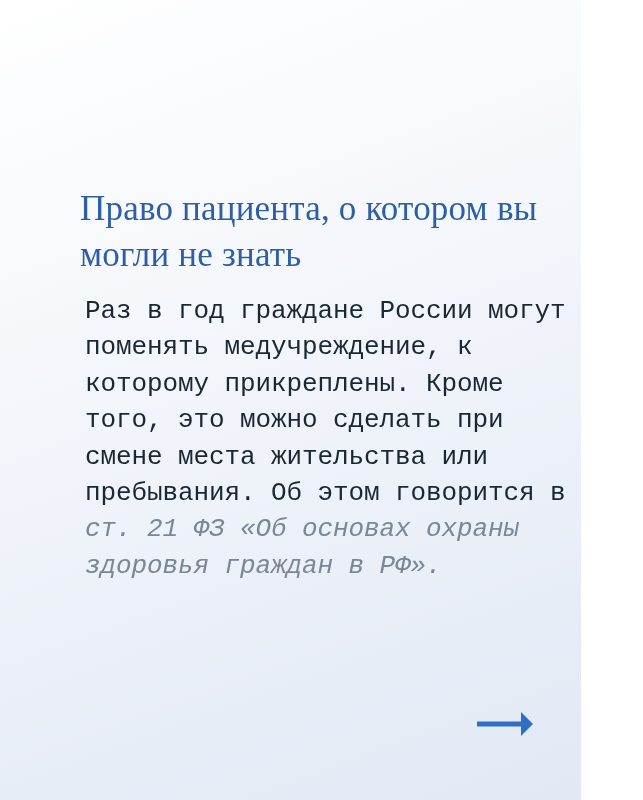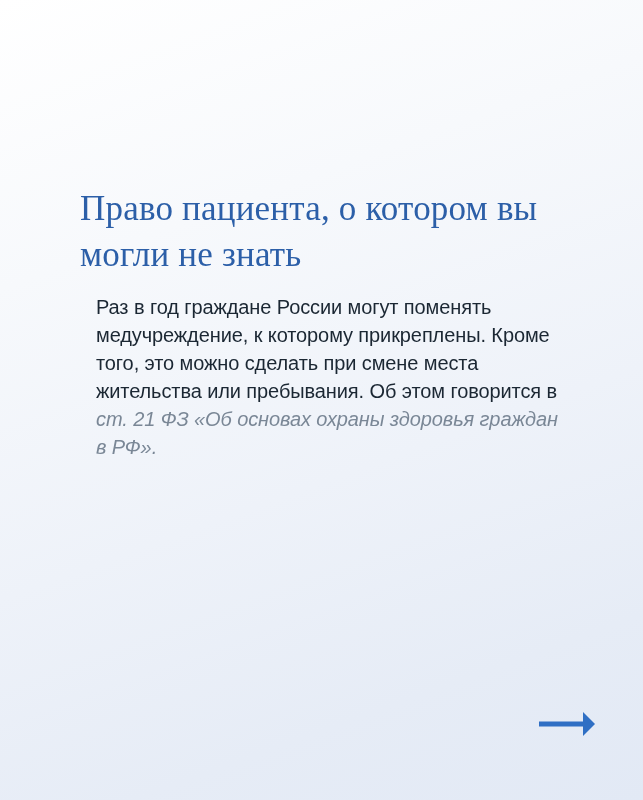--- a/index.html
+++ b/index.html
@@ -7,21 +7,21 @@
     padding: 0;
   }
   body {
     width: 643px;
     height: 800px;
     font-family: "Liberation Sans", sans-serif;
     background: #ffffff;
   }
   .slide {
     position: relative;
-    width: 643px;
+    width: 581px;
     height: 800px;
     box-sizing: border-box;
     background: linear-gradient(160deg, #ffffff 0%, #f7f9fc 28%, #eef2f9 58%, #e6ecf6 82%, #e2e9f5 100%);
     overflow: hidden;
   }
   .content {
     position: absolute;
     left: 80px;
     top: 186px;
     width: 500px;
@@ -29,25 +29,25 @@
   .headline {
     font-family: "Liberation Serif", serif;
     font-size: 35px;
     line-height: 1.30;
     color: #2c5fa8;
     font-weight: 400;
     margin: 0 0 16px 0;
     letter-spacing: 0.2px;
   }
   .body-text {
-    font-family: Liberation Sans, sans-serif;
-    font-size: 20px;
+    font-family: Liberation Mono, monospace;
+    font-size: 26px;
     line-height: 1.40;
     color: #1b2733;
-    margin: 16px;
+    margin: 5px;
     letter-spacing: -0.1px;
   }
   .body-text .cite {
     font-style: italic;
     color: #7a8796;
   }
   .arrow-wrap {
     position: absolute;
     right: 42px;
     bottom: 52px;

